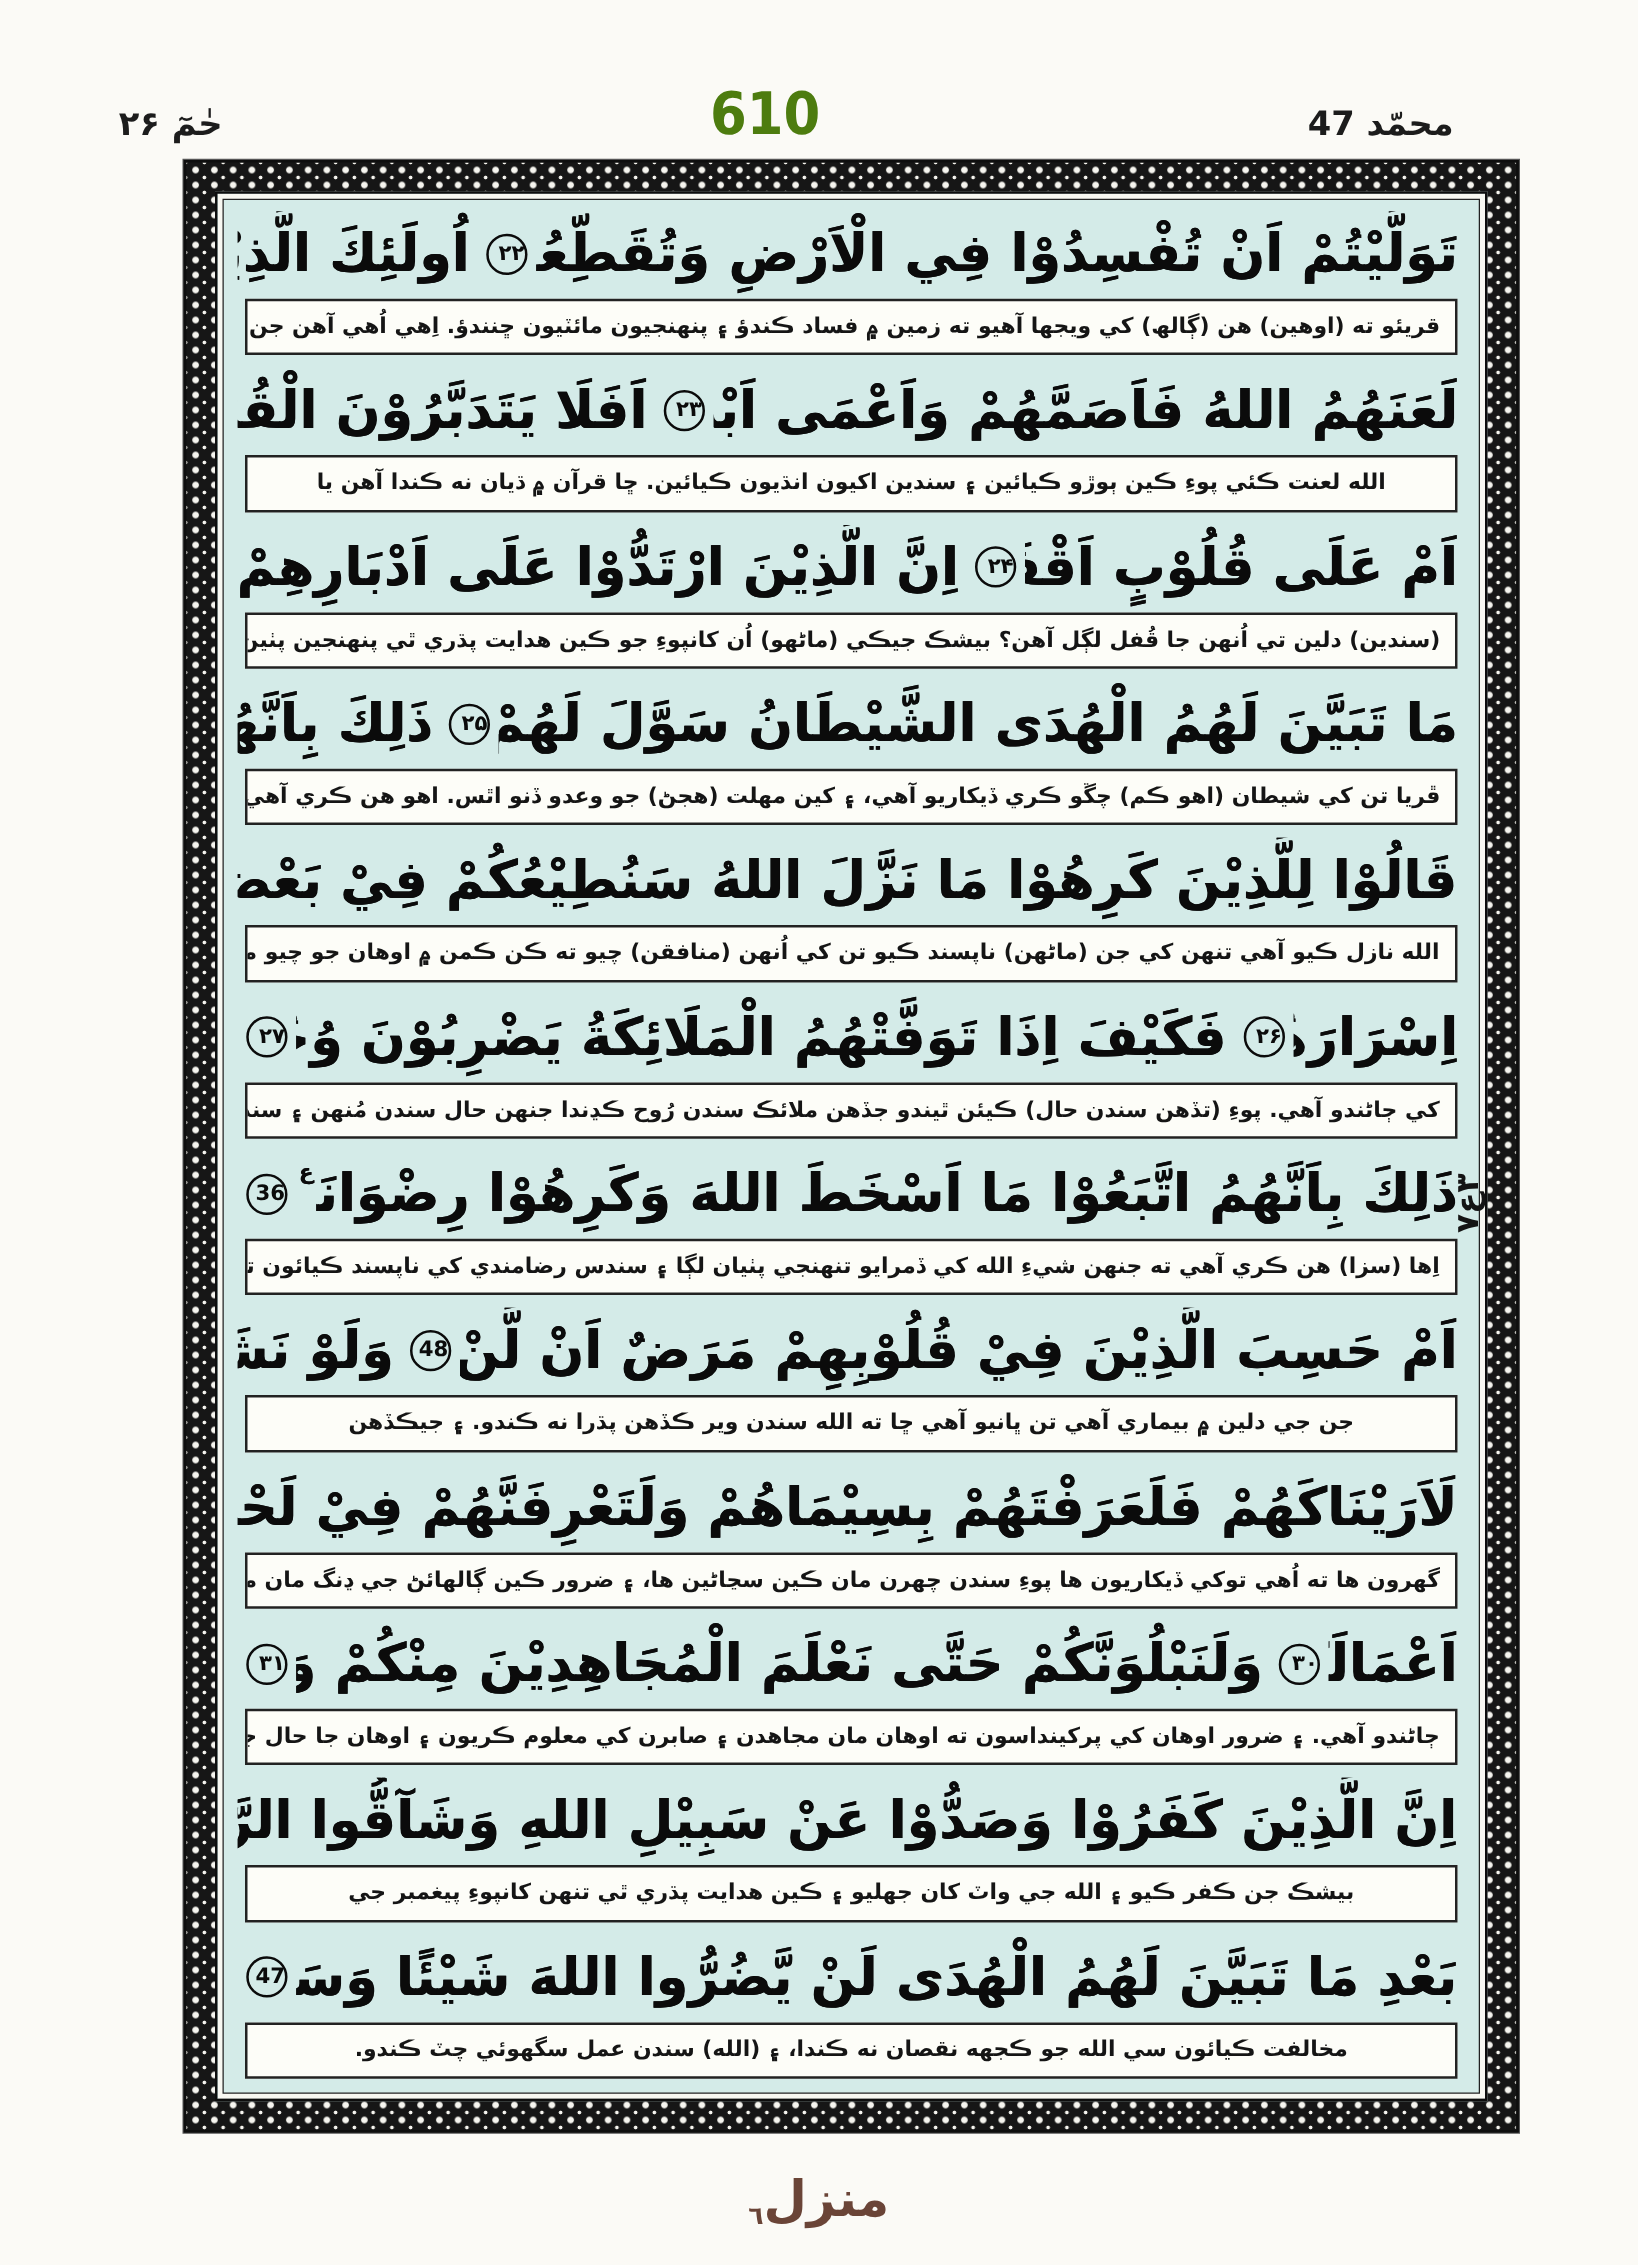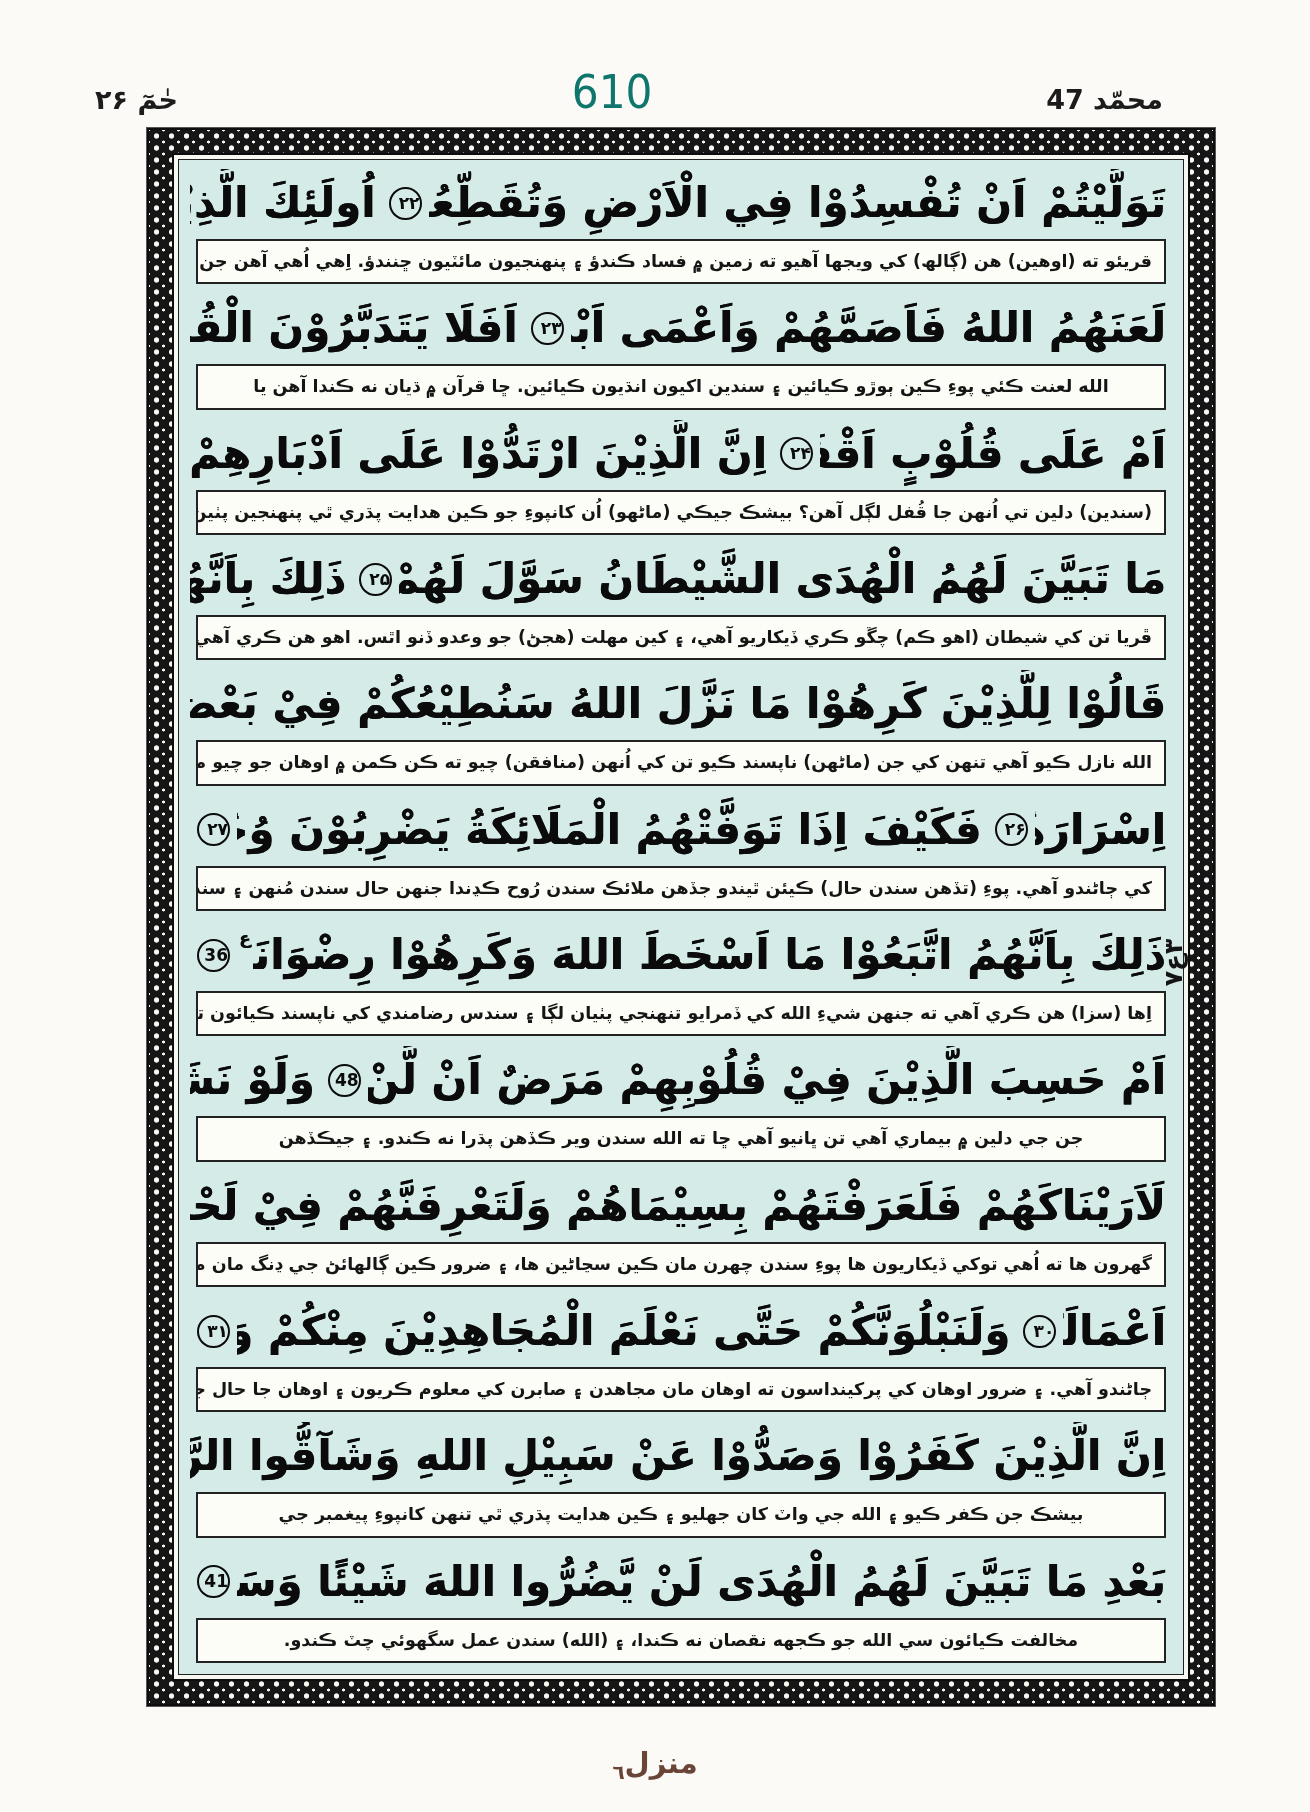--- a/index.html
+++ b/index.html
@@ -20,21 +20,21 @@
   .header {
     position:absolute; top:52px; left:95px; width:1068px;
     display:flex; justify-content:space-between; align-items:flex-end;
   }
   .header-side {
     font-size:27px; font-weight:700; color:#1c1c1c;
     letter-spacing:0.5px;
     margin-top:32px;
   }
   .header-center {
-    font-size:47px; font-weight:400; color:#0f766e;
+    font-size:47px; font-weight:700; color:#4d7c0f;
     font-stretch:condensed; line-height:1;
     direction:ltr;
   }
   
   .frame {
     position:absolute; top:128px; right:95px;
     width:1068px; height:1578px;
     padding:23px;
     background-color:#161616;
     background-image:
@@ -93,21 +93,21 @@
     font-size:25px; font-weight:700; color:#141414;
     transform:rotate(-90deg);
   }
   
   .margin-marker { left:auto; right:112px; }
   .footer {
     position:absolute; bottom:28px; left:0; width:100%;
     text-align:center;
     font-weight:700;
   }
-  .footer-label { font-size:29px; letter-spacing:1px; }
+  .footer-label { font-size:40px; letter-spacing:1px; }
   .footer-number { font-size:20px; vertical-align:-6px; }
 </style>
 </head>
 <body>
 
 <div class="page">
 
   <div class="header">
     <div class="header-side">محمّد 47</div>
     <div class="header-center">610</div>
@@ -196,21 +196,21 @@
         </div>
         <div class="verse-group">
           <div class="arabic-line">
             <span class="ar-text">اِنَّ الَّذِيْنَ كَفَرُوْا وَصَدُّوْا عَنْ سَبِيْلِ اللهِ وَشَآقُّوا الرَّسُوْلَ مِنْ</span>
           </div>
           <div class="translation-box"><span class="translation-text">بيشڪ جن ڪفر ڪيو ۽ الله جي واٽ کان جهليو ۽ ڪين هدايت پڌري ٿي تنهن کانپوءِ پيغمبر جي</span></div>
         </div>
         <div class="verse-group">
           <div class="arabic-line">
             <span class="ar-text">بَعْدِ مَا تَبَيَّنَ لَهُمُ الْهُدَى لَنْ يَّضُرُّوا اللهَ شَيْئًا وَسَيُحْبِطُ اَعْمَالَهُمْ</span>
-            <span class="ayah-roundel">41</span>
+            <span class="ayah-roundel">47</span>
           </div>
           <div class="translation-box"><span class="translation-text">مخالفت ڪيائون سي الله جو ڪجهه نقصان نه ڪندا، ۽ (الله) سندن عمل سگهوئي چٽ ڪندو.</span></div>
         </div>
       </div>
   </div>
 
   <div class="margin-marker">۳ع۷</div>
 
   <div class="footer" style="color: rgb(106, 68, 55);">
     <span class="footer-label">منزل</span><span class="footer-number">٦</span>

